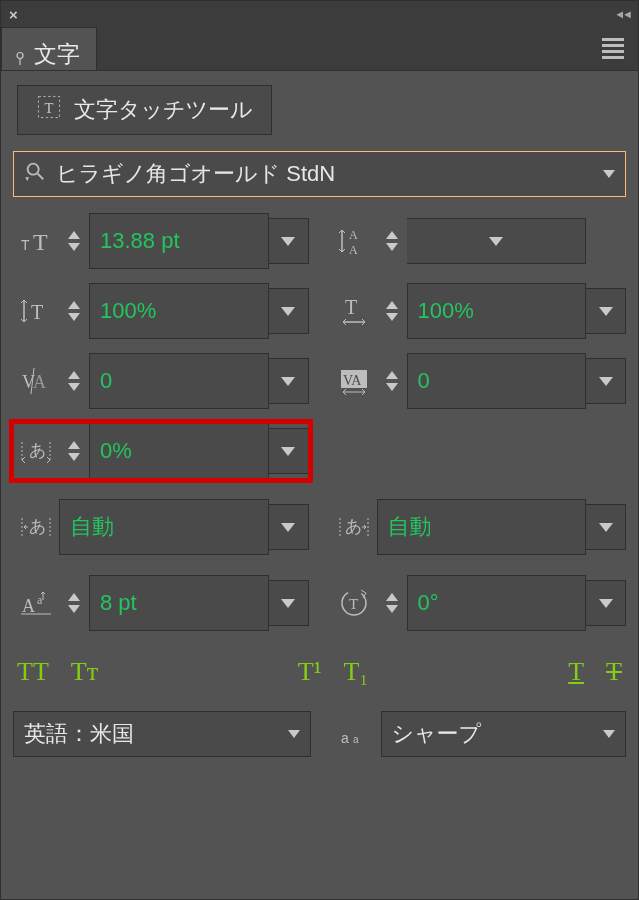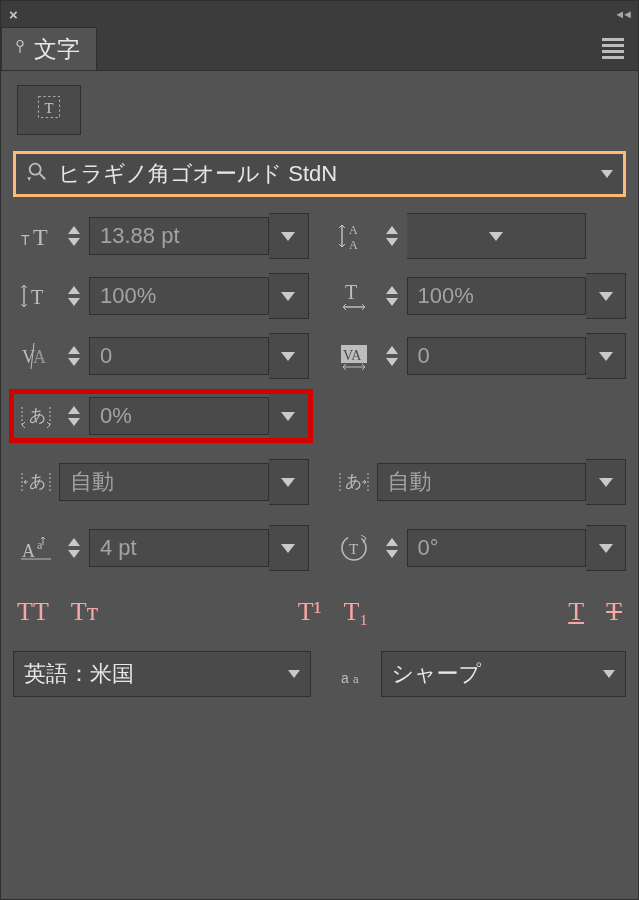--- a/index.html
+++ b/index.html
@@ -32,21 +32,21 @@
 
   .tabbar {
     display: flex;
     align-items: center;
     height: 44px;
     background: #3c3c3c;
     border-bottom: 1px solid #2f2f2f;
   }
   .tab {
     display: flex;
-    align-items: center;
+    align-items: flex-end;
     gap: 6px;
     background: #535353;
     border: 1px solid #2f2f2f;
     border-bottom: none;
     height: 100%;
     padding: 0 16px 0 10px;
     font-size: 23px;
   }
   .tab-pin { color: #d6d6d6; font-size: 14px; margin-top: -2px; }
 
@@ -76,21 +76,21 @@
     width: fit-content;
     margin-left: 4px;
     margin-bottom: 2px;
   }
   .tool-btn svg { width:26px; height:26px; }
 
   .full-select {
     display: flex;
     align-items: center;
     background: #4a4a4a;
-    border: 3px solid #fdba74;
+    border: 1px solid #fdba74;
     height: 46px;
     padding: 0 10px;
     font-size: 22px;
   }
   .full-select .search-ic { margin-right: 10px; color:#bdbdbd; }
   .full-select .label { flex: 1; color:#e6e6e6; }
 
   .rows { display:flex; flex-direction:column; gap:14px; margin-top:2px; }
   .row {
     display: grid;
@@ -114,24 +114,24 @@
   }
   .stepper .up, .stepper .down {
     width: 0; height:0;
     border-left: 6px solid transparent;
     border-right: 6px solid transparent;
   }
   .stepper .up   { border-bottom: 8px solid #c9c9c9; margin-bottom: 2px;}
   .stepper .down { border-top: 8px solid #c9c9c9; margin-top: 2px;}
 
   .textbox {
-    height: 38px;
+    height: 56px;
     background: #4a4a4a;
     border: 1px solid #2f2f2f;
-    color:#a3a3a3;
+    color:#22c55e;
     font-size: 22px;
     padding: 0 10px;
     display:flex; align-items:center;
     overflow:hidden; white-space:nowrap;
   }
   .dd-btn {
     display:flex; align-items:center; justify-content:center;
     height:46px;
     background: #4a4a4a;
     border: 1px solid #2f2f2f;
@@ -161,21 +161,21 @@
     align-items: center;
   }
 
   .type-toggle-row {
     display:flex;
     align-items:flex-end;
     gap: 22px;
     margin-top: 4px;
     padding: 8px 4px 4px 4px;
     font-size: 26px;
-    color:#fca5a5;
+    color:#84cc16;
   }
   .type-toggle-row .spacer { flex:1; }
   .type-toggle-row span { font-family: Georgia, "Times New Roman", serif; }
 
   .bottom-row {
     display:grid;
     grid-template-columns: 1fr 1fr;
     column-gap: 18px;
     margin-top: 6px;
   }
@@ -222,20 +222,21 @@
 
   <div class="panel-body">
 
     <div class="tool-btn">
       <span>
         <svg viewBox="0 0 32 32">
           <rect x="3" y="3" width="26" height="26" fill="none" stroke="#c8c8c8" stroke-dasharray="3 3"></rect>
           <text x="16" y="23" font-size="18" font-family="serif" fill="#c8c8c8" text-anchor="middle">T</text>
         </svg>
       </span>
+      <span>文字タッチツール</span>
     </div>
 
     <div class="full-select">
       <span class="search-ic">
         <svg width="22" height="22" viewBox="0 0 24 24">
             <circle cx="10" cy="10" r="6" stroke="#bdbdbd" stroke-width="2" fill="none"></circle>
             <line x1="15" y1="15" x2="21" y2="21" stroke="#bdbdbd" stroke-width="2"></line>
             <text x="0" y="23" font-size="7" fill="#bdbdbd">▼</text>
           </svg>
       </span>
@@ -442,21 +443,21 @@
                 <line x1="2" y1="28" x2="32" y2="28" stroke="#bdbdbd"></line>
                 <polyline points="24,14 24,6" stroke="#bdbdbd"></polyline>
                 <polyline points="22,8 24,6 26,8" stroke="#bdbdbd" fill="none"></polyline>
               </svg>
           </span>
           <span class="stepper">
               <span class="up"></span>
               <span class="down"></span>
             </span>
           <div class="textbox">
-              <span>4 pt</span>
+              <span>8 pt</span>
             </div>
           <div class="dd-btn">
               <span class="caret-down"></span>
             </div>
         </div>
         <div class="half-right">
           <span class="slot-icon">
             <svg viewBox="0 0 34 34">
                 <circle cx="17" cy="17" r="12" stroke="#bdbdbd" fill="none" stroke-width="1.5" stroke-dasharray="50 14"></circle>
                 <polyline points="24,4 29,7 26,12" stroke="#bdbdbd" fill="none"></polyline>

